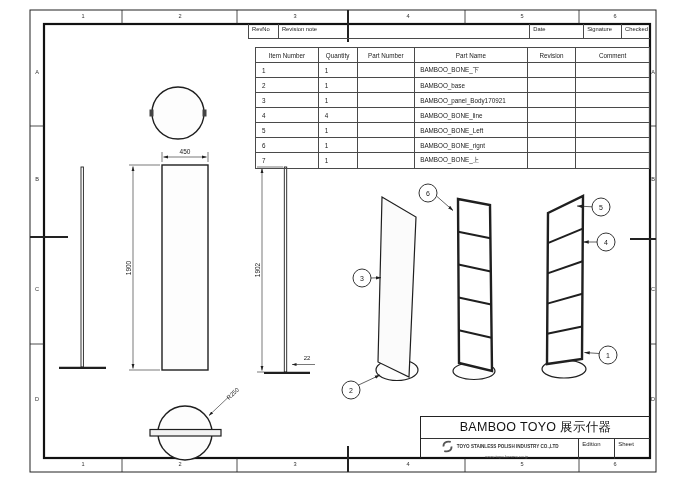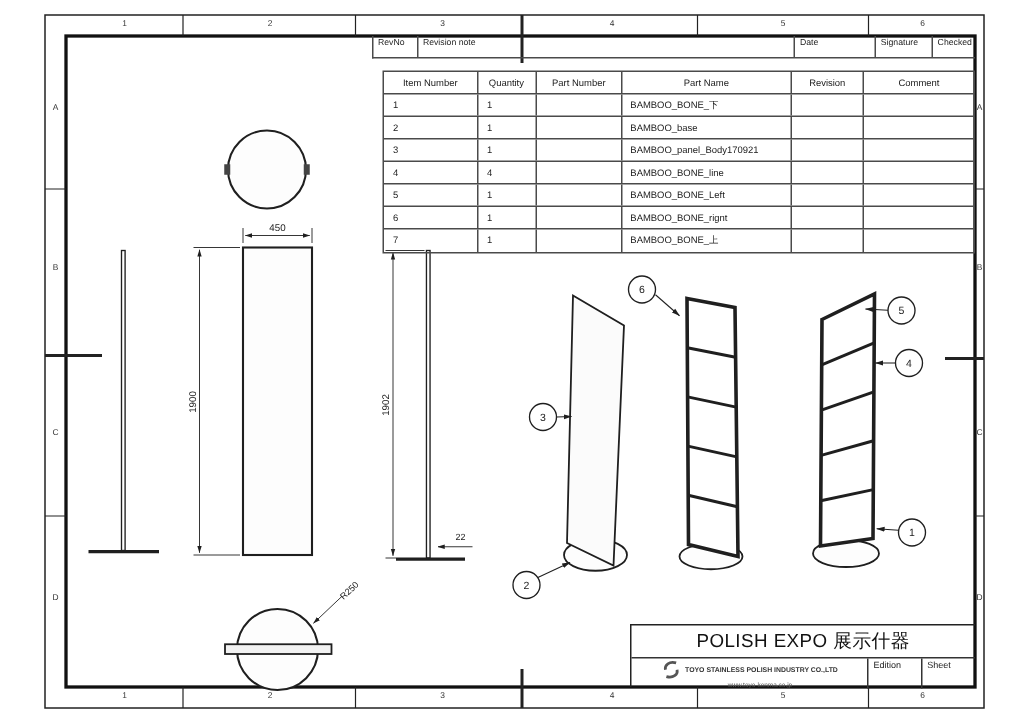--- a/index.html
+++ b/index.html
@@ -290,21 +290,21 @@
       <div class="parts-cell c-item">7</div>
       <div class="parts-cell c-qty">1</div>
       <div class="parts-cell c-pnum"></div>
       <div class="parts-cell c-pname">BAMBOO_BONE_上</div>
       <div class="parts-cell c-rev"></div>
       <div class="parts-cell c-com"></div>
     </div>
   </div>
 
   <div class="title-block">
-    <div class="tb-title-row">POLISH EXPO 展示什器</div>
+    <div class="tb-title-row">BAMBOO TOYO 展示什器</div>
     <div class="tb-bottom-row">
       <div class="tb-company">
         <div class="tb-company-line">
           <svg width="13" height="13" viewBox="0 0 20 20">
             <path d="M15 3 C 8 1, 3 5, 4 10" stroke="#555" stroke-width="2.8" fill="none"></path>
             <path d="M5 17 C 12 19, 17 15, 16 10" stroke="#555" stroke-width="2.8" fill="none"></path>
           </svg>
           <span class="tb-company-name">TOYO STAINLESS POLISH INDUSTRY CO.,LTD</span>
         </div>
         <div class="tb-website">www.toyo-kenma.co.jp</div>

